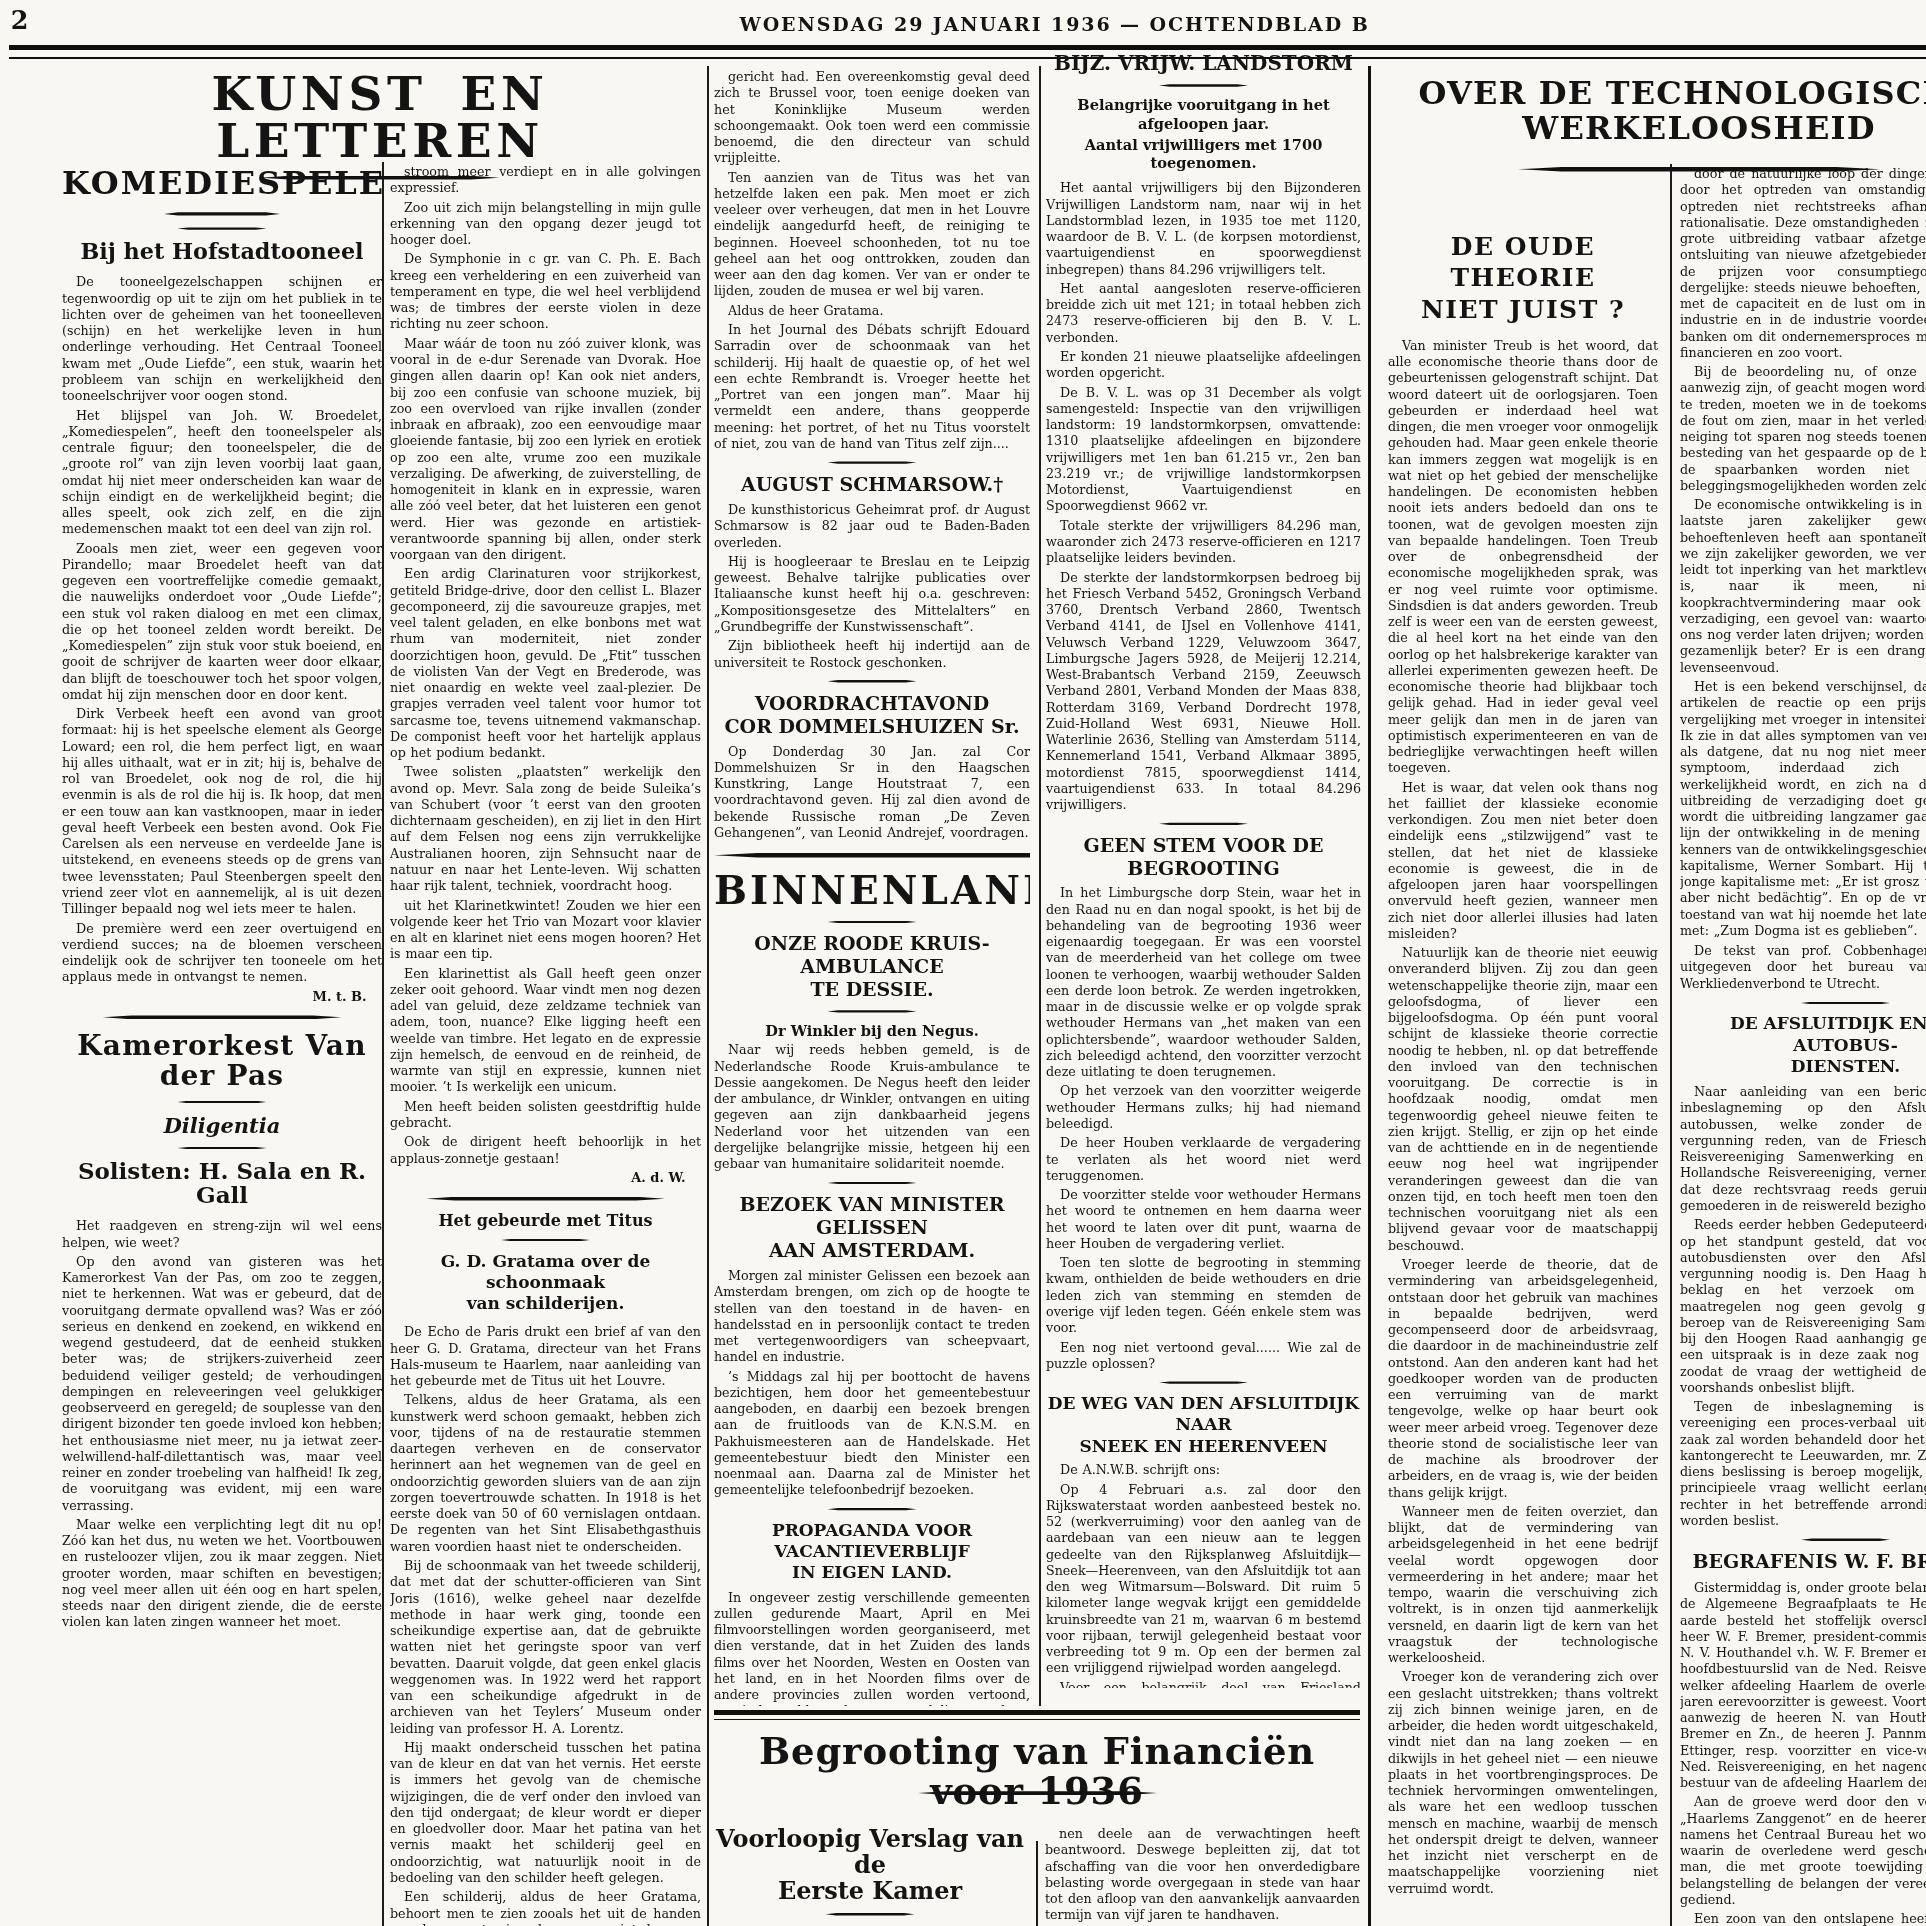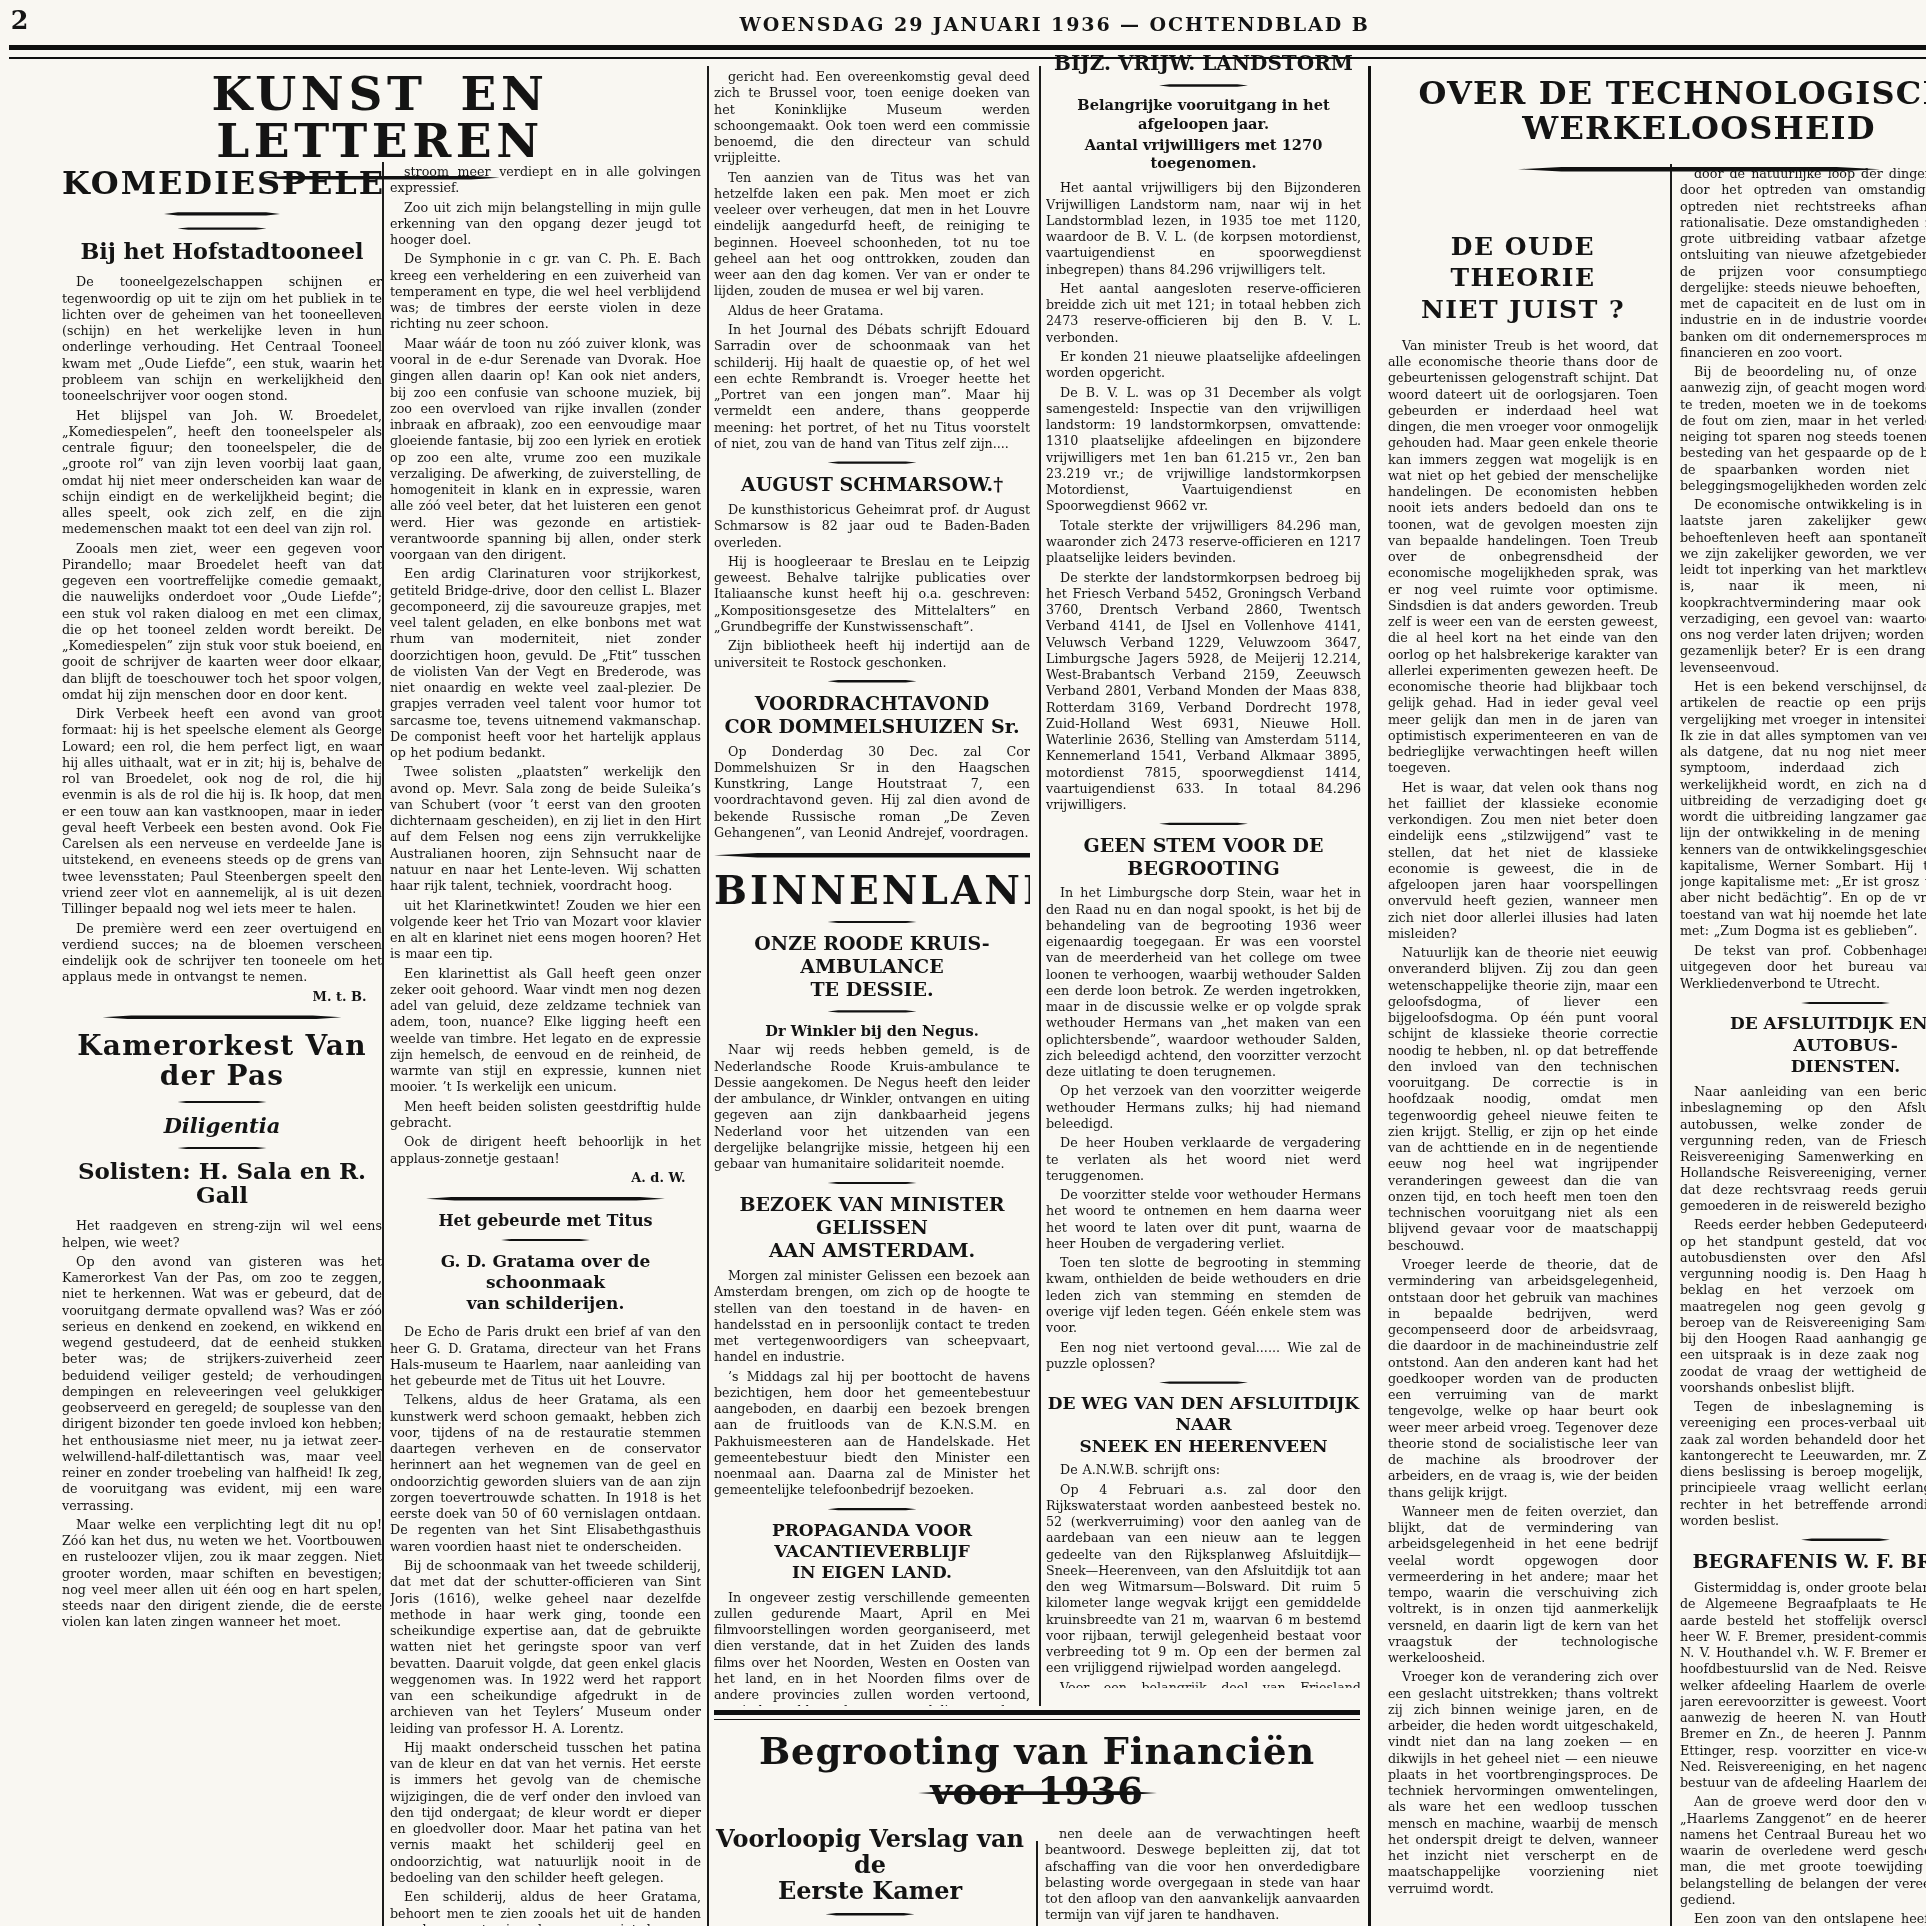--- a/index.html
+++ b/index.html
@@ -129,21 +129,21 @@
     <div>
         <p class="para">De kunsthistoricus Geheimrat prof. dr August Schmarsow is 82 jaar oud te Baden-Baden overleden.</p>
         <p class="para">Hij is hoogleeraar te Breslau en te Leipzig geweest. Behalve talrijke publicaties over Italiaansche kunst heeft hij o.a. geschreven: „Kompositionsgesetze des Mittelalters” en „Grundbegriffe der Kunstwissenschaft”.</p>
         <p class="para">Zijn bibliotheek heeft hij indertijd aan de universiteit te Rostock geschonken.</p>
       </div>
     <div class="tdiv sm"></div>
     <div class="h-item">VOORDRACHTAVOND</div>
     <div class="h-item">COR DOMMELSHUIZEN Sr.</div>
     <div style="height:6.2px;"></div>
     <div>
-        <p class="para">Op Donderdag 30 Dec. zal Cor Dommelshuizen Sr in den Haagschen Kunstkring, Lange Houtstraat 7, een voordrachtavond geven. Hij zal dien avond de bekende Russische roman „De Zeven Gehangenen”, van Leonid Andrejef, voordragen.</p>
+        <p class="para">Op Donderdag 30 Jan. zal Cor Dommelshuizen Sr in den Haagschen Kunstkring, Lange Houtstraat 7, een voordrachtavond geven. Hij zal dien avond de bekende Russische roman „De Zeven Gehangenen”, van Leonid Andrejef, voordragen.</p>
       </div>
     <div class="tdiv xl"></div>
     <div class="headline h-binnen">BINNENLAND</div>
     <div class="tdiv sm"></div>
     <div class="h-item">ONZE ROODE KRUIS-AMBULANCE</div>
     <div class="h-item">TE DESSIE.</div>
     <div class="tdiv sm"></div>
     <div class="h-lead">Dr Winkler bij den Negus.</div>
     <div>
         <p class="para">Naar wij reeds hebben gemeld, is de Nederlandsche Roode Kruis-ambulance te Dessie aangekomen. De Negus heeft den leider der ambulance, dr Winkler, ontvangen en uiting gegeven aan zijn dankbaarheid jegens Nederland voor het uitzenden van een dergelijke belangrijke missie, hetgeen hij een gebaar van humanitaire solidariteit noemde.</p>
@@ -163,21 +163,21 @@
     <div>
         <p class="para">In ongeveer zestig verschillende gemeenten zullen gedurende Maart, April en Mei filmvoorstellingen worden georganiseerd, met dien verstande, dat in het Zuiden des lands films over het Noorden, Westen en Oosten van het land, en in het Noorden films over de andere provincies zullen worden vertoond, teneinde aldus het vreemdelingenverkeer binnen de eigen landsgrenzen te bevorderen.</p>
       </div>
 
   </div>
 
   <div class="col" style="left:1046px;top:51px;width:315px;height:1637px;">
     <div class="h-item" style="font-size:20px;">BIJZ. VRIJW. LANDSTORM</div>
     <div class="tdiv sm"></div>
     <div class="h-lead">Belangrijke vooruitgang in het afgeloopen jaar.</div>
-    <div class="h-lead">Aantal vrijwilligers met 1270 toegenomen.</div>
+    <div class="h-lead">Aantal vrijwilligers met 1700 toegenomen.</div>
     <div style="height:5.4px;"></div>
     <div>
         <p class="para">Het aantal vrijwilligers bij den Bijzonderen Vrijwilligen Landstorm nam, naar wij in het Landstormblad lezen, in 1935 toe met 1120, waardoor de B. V. L. (de korpsen motordienst, vaartuigendienst en spoorwegdienst inbegrepen) thans 84.296 vrijwilligers telt.</p>
         <p class="para">Het aantal aangesloten reserve-officieren breidde zich uit met 121; in totaal hebben zich 2473 reserve-officieren bij den B. V. L. verbonden.</p>
         <p class="para">Er konden 21 nieuwe plaatselijke afdeelingen worden opgericht.</p>
         <p class="para">De B. V. L. was op 31 December als volgt samengesteld: Inspectie van den vrijwilligen landstorm: 19 landstormkorpsen, omvattende: 1310 plaatselijke afdeelingen en bijzondere vrijwilligers met 1en ban 61.215 vr., 2en ban 23.219 vr.; de vrijwillige landstormkorpsen Motordienst, Vaartuigendienst en Spoorwegdienst 9662 vr.</p>
         <p class="para">Totale sterkte der vrijwilligers 84.296 man, waaronder zich 2473 reserve-officieren en 1217 plaatselijke leiders bevinden.</p>
         <p class="para">De sterkte der landstormkorpsen bedroeg bij het Friesch Verband 5452, Groningsch Verband 3760, Drentsch Verband 2860, Twentsch Verband 4141, de IJsel en Vollenhove 4141, Veluwsch Verband 1229, Veluwzoom 3647, Limburgsche Jagers 5928, de Meijerij 12.214, West-Brabantsch Verband 2159, Zeeuwsch Verband 2801, Verband Monden der Maas 838, Rotterdam 3169, Verband Dordrecht 1978, Zuid-Holland West 6931, Nieuwe Holl. Waterlinie 2636, Stelling van Amsterdam 5114, Kennemerland 1541, Verband Alkmaar 3895, motordienst 7815, spoorwegdienst 1414, vaartuigendienst 633. In totaal 84.296 vrijwilligers.</p>
       </div>
     <div class="tdiv sm"></div>

